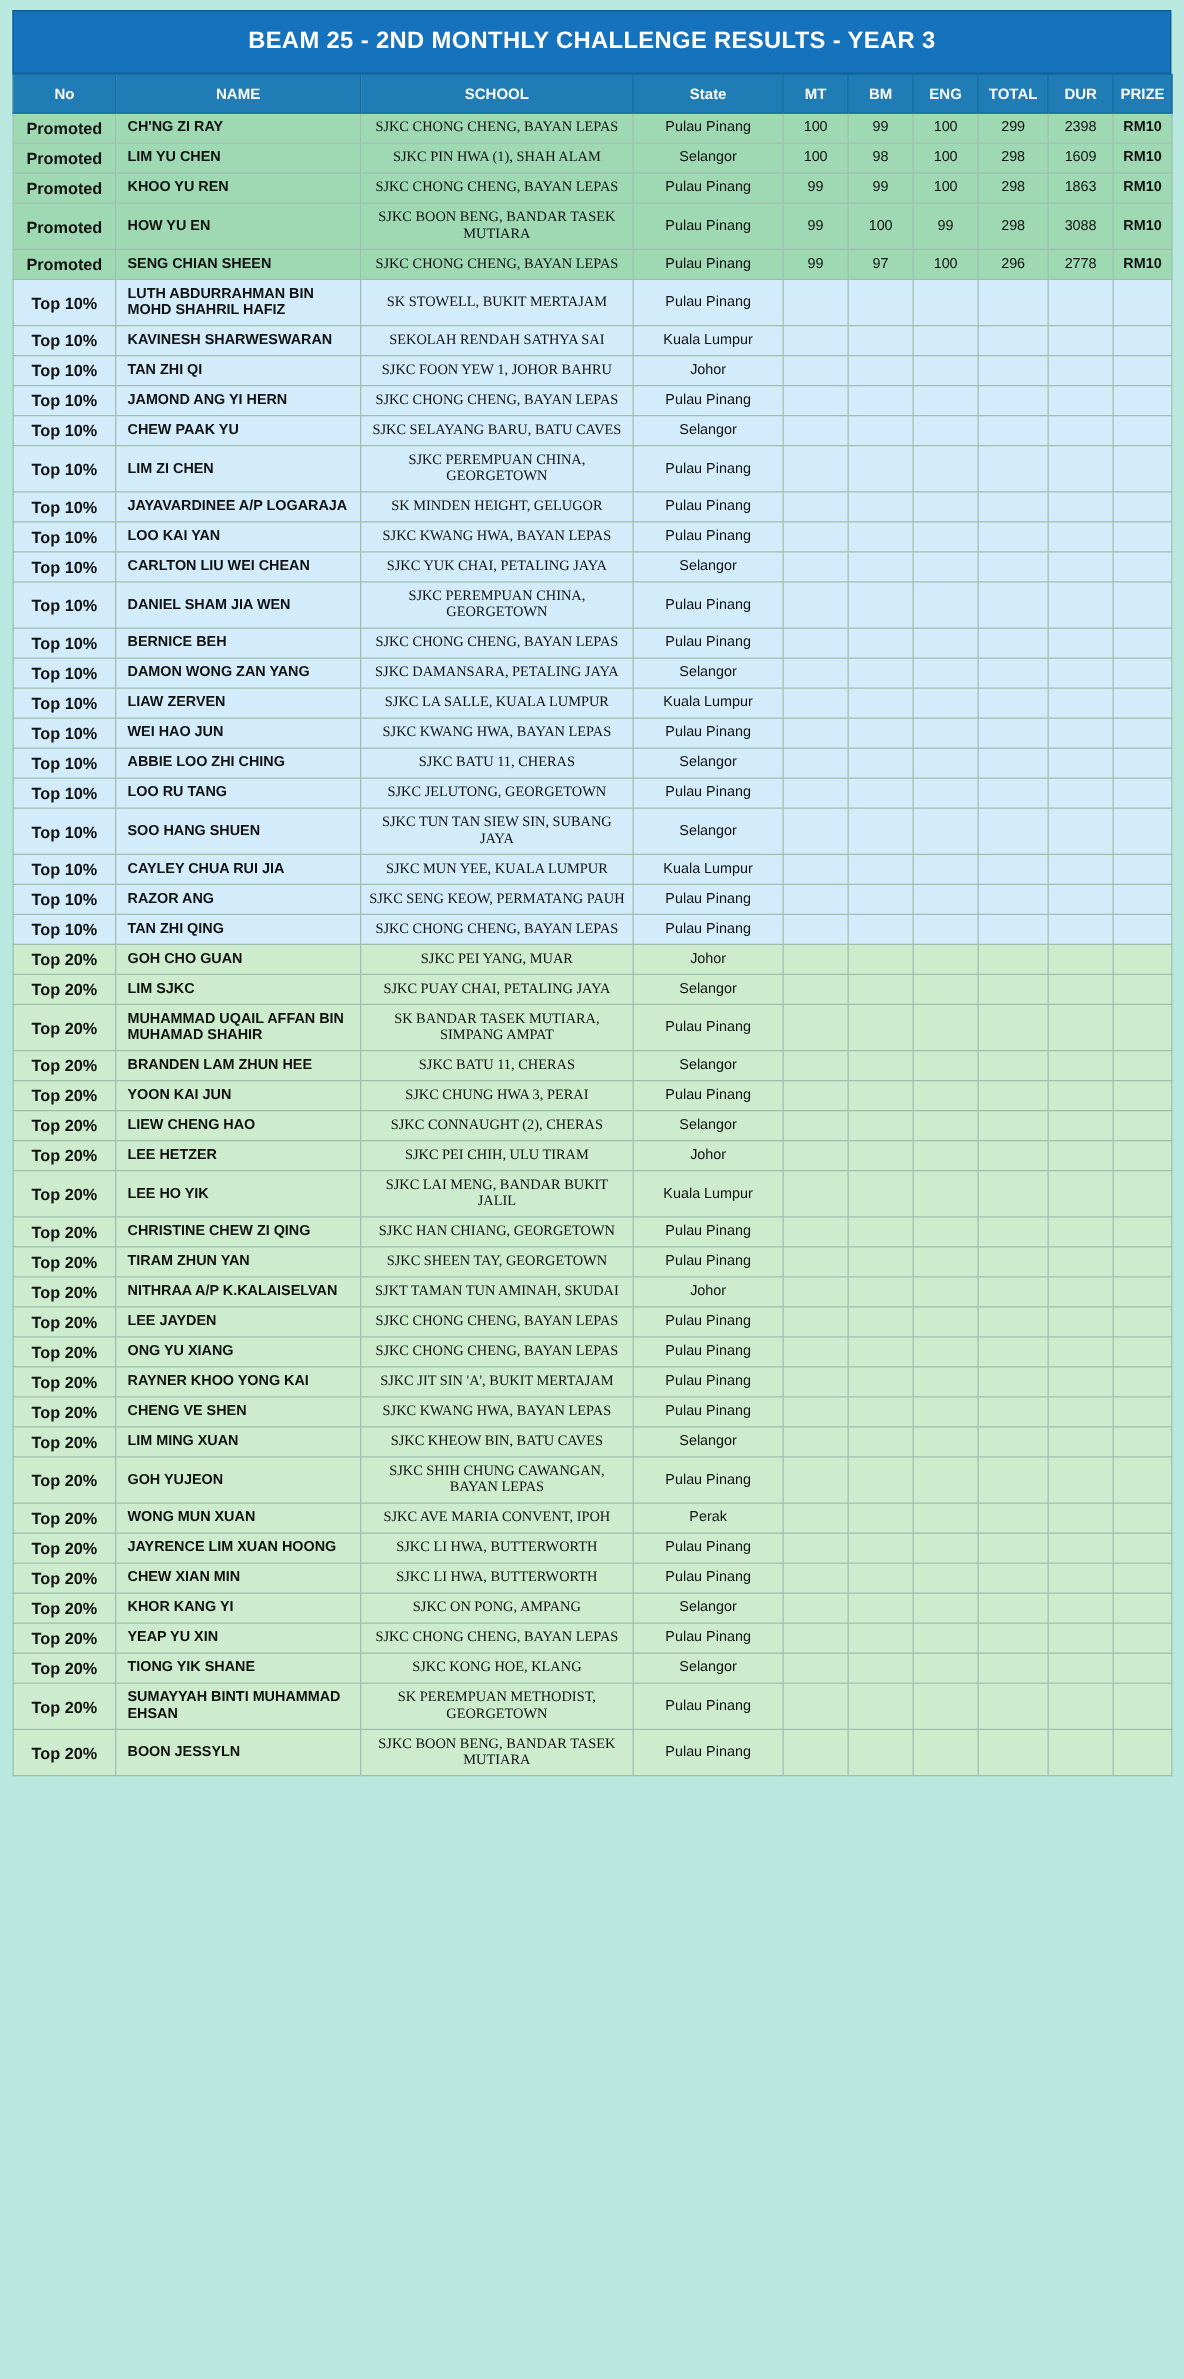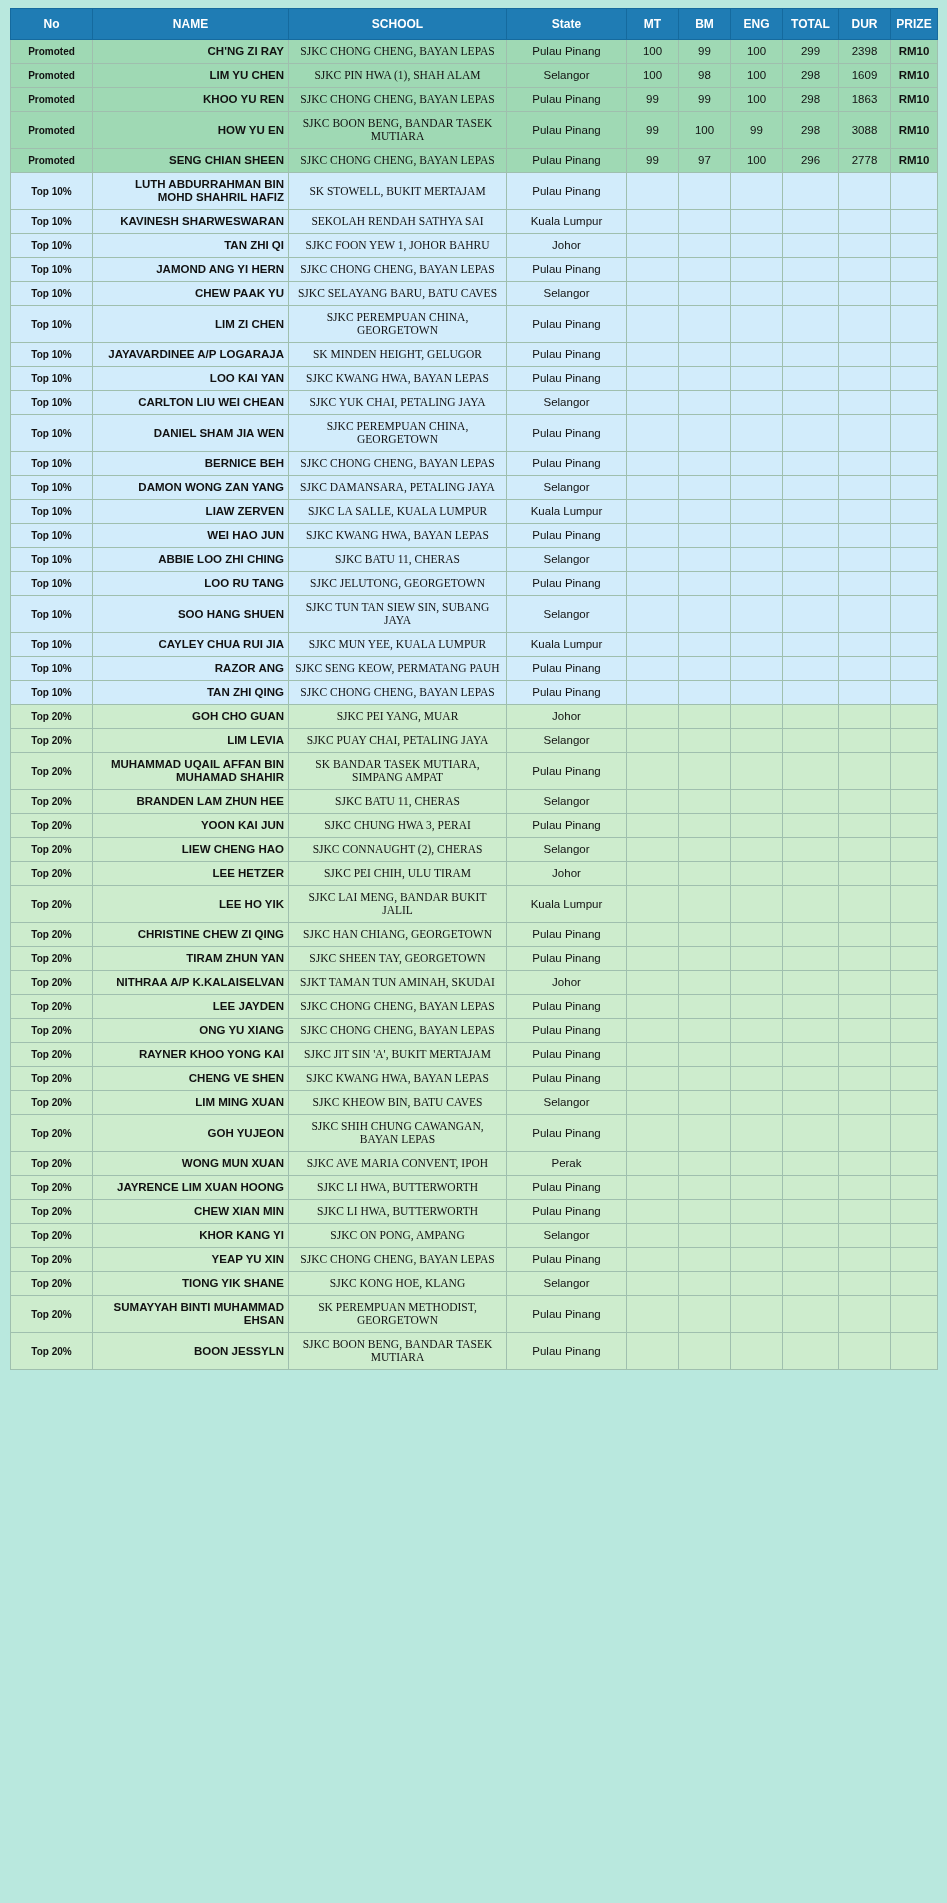--- a/index.html
+++ b/index.html
@@ -36,36 +36,37 @@
   col.dur{width:52px;}
   col.prize{width:47px;}
   tbody td{
     border:1px solid #9fbfae;
     font-size:11.5px;
     padding:5px 4px;
     vertical-align:middle;
     color:#111;
     line-height:13px;
   }
-  td.c-no{font-weight:bold;text-align:center;font-size:10px;}
-  td.c-name{font-weight:bold;padding-left:9px;text-align:right;}
+  td.c-no{font-weight:bold;text-align:center;font-size:13px;}
+  td.c-name{font-weight:bold;padding-left:9px;text-align:left;}
   td.c-school{text-align:center;font-family:Liberation Serif, serif;}
   td.c-state{text-align:center;margin-left:40px;}
   td.c-num{text-align:center;}
   td.c-prize{text-align:center;font-weight:bold;}
   tr.promoted td{background:#9fd9b4;}
   tr.top10 td{background:#d2ecfb;}
   tr.top20 td{background:#cdeccd;}
   .spacer{height:14px;}
 </style>
 </head>
 <body>
 
 <div id="page">
 
+  <div class="title-bar">BEAM 25 - 2ND MONTHLY CHALLENGE RESULTS - YEAR 3</div>
 
   <table>
     <colgroup>
       <col class="no">
         <col class="name">
         <col class="school">
         <col class="state">
       <col class="mt">
         <col class="bm">
         <col class="eng">
@@ -395,21 +396,21 @@
           <td class="c-state">Johor</td>
           <td class="c-num"></td>
           <td class="c-num"></td>
           <td class="c-num"></td>
           <td class="c-num"></td>
           <td class="c-num"></td>
           <td class="c-prize"></td>
         </tr>
         <tr class="top20">
           <td class="c-no">Top 20%</td>
-          <td class="c-name">LIM LEVIA</td>
+          <td class="c-name">LIM SJKC</td>
           <td class="c-school">SJKC PUAY CHAI, PETALING JAYA</td>
           <td class="c-state">Selangor</td>
           <td class="c-num"></td>
           <td class="c-num"></td>
           <td class="c-num"></td>
           <td class="c-num"></td>
           <td class="c-num"></td>
           <td class="c-prize"></td>
         </tr>
         <tr class="top20">

